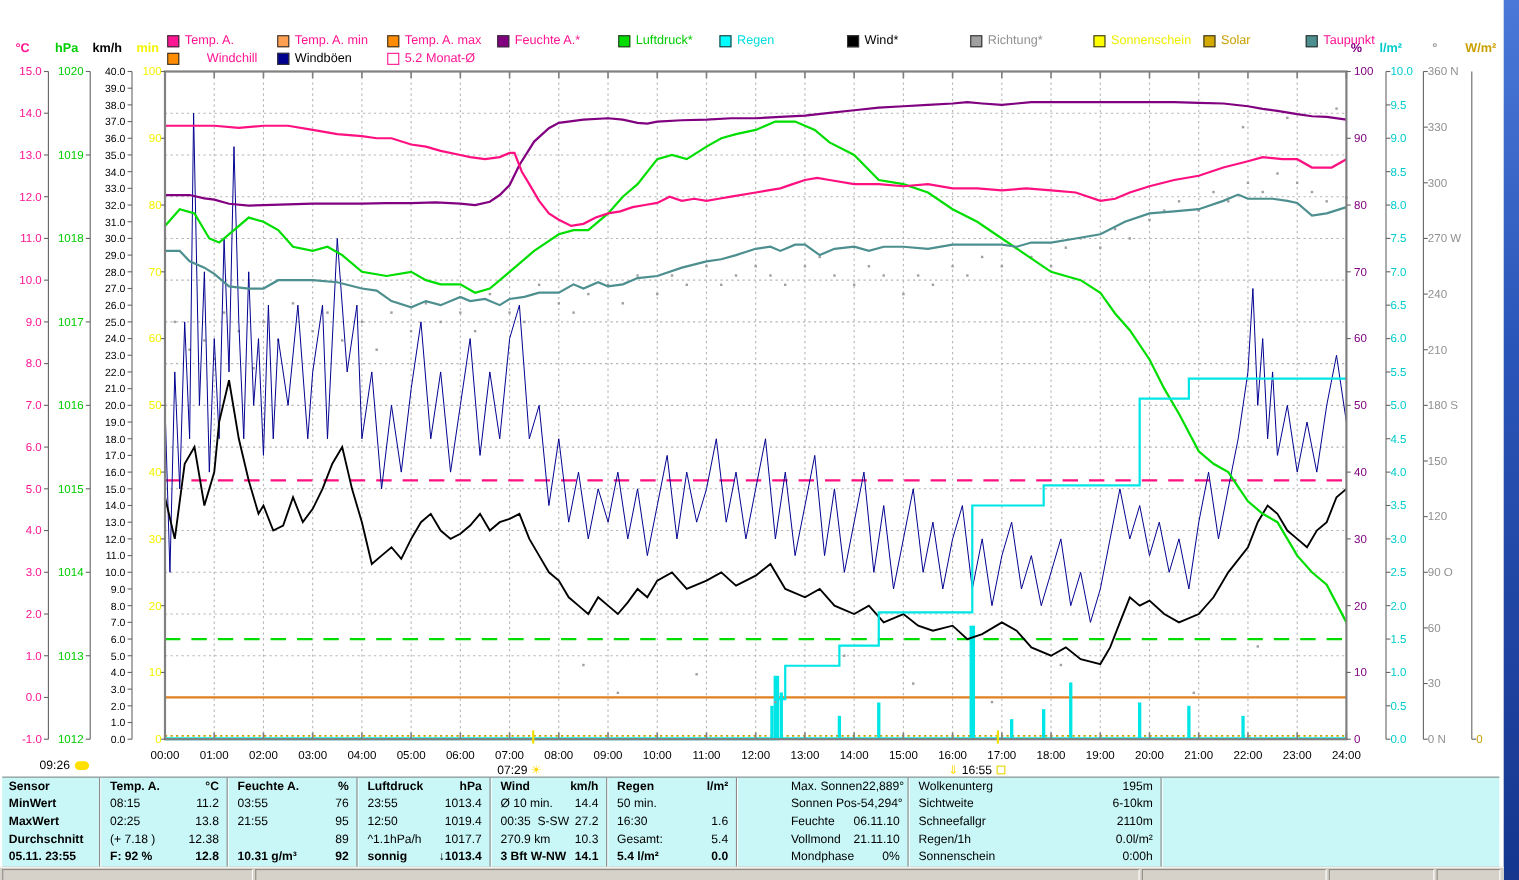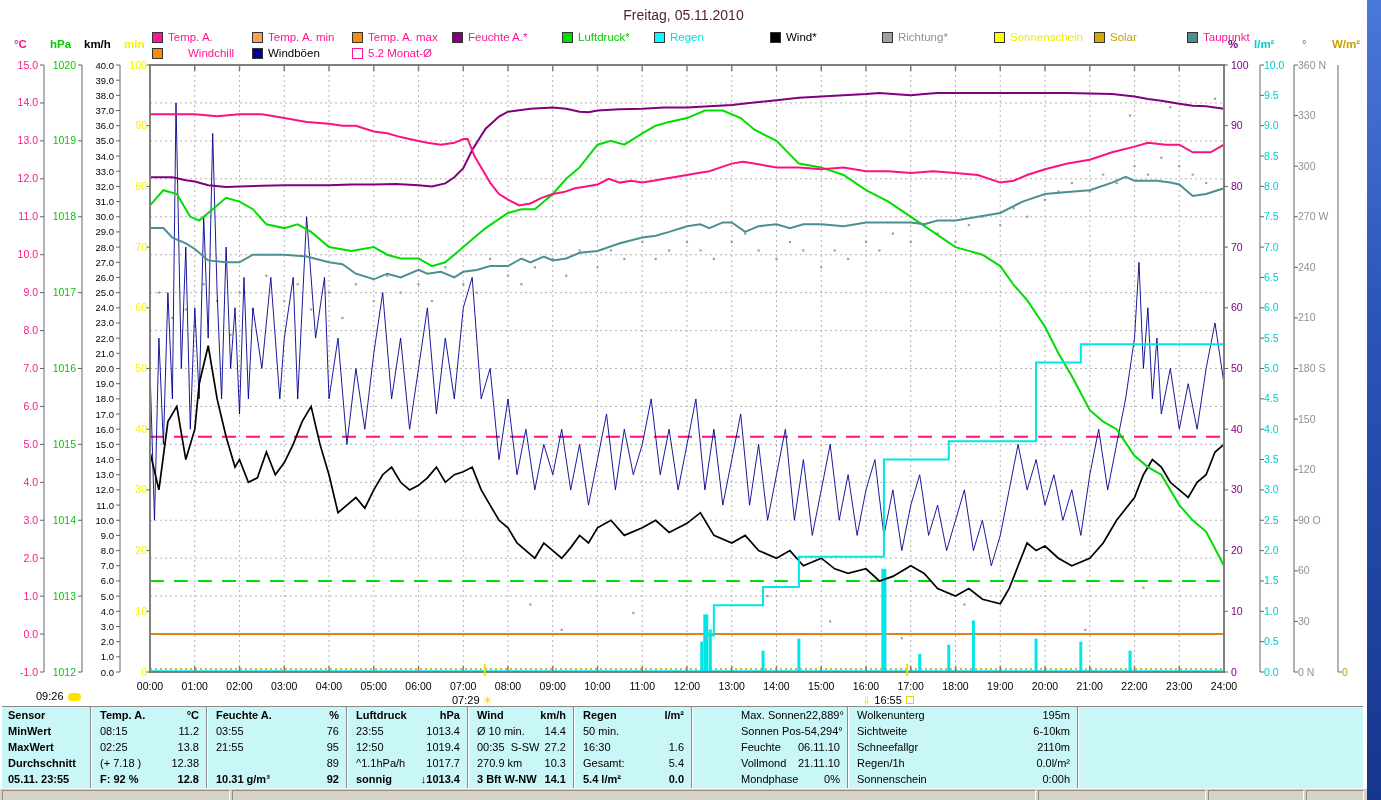--- a/index.html
+++ b/index.html
@@ -37,21 +37,20 @@
   
   #statusbar{position:absolute;left:0;top:788px;width:1367px;height:12px;background:#d6d2ca;
              border-top:1px solid #f5f4f0;}
   .sb-panel{position:absolute;top:1px;height:9px;border:1px solid;border-color:#8f8d86 #ffffff #ffffff #8f8d86;}
 </style>
 </head>
 <body>
 
 <div id="screen">
   <div id="desktop-strip"></div>
-  <div id="window-title">Freitag, 05.11.2010</div>
 
   <div id="legend-row-1" class="legend-row">
       <span class="legend-item" style="left: 0px;">
         <span class="legend-sq" style="background: rgb(255, 20, 147);"></span>
         <span style="color: rgb(255, 20, 147);">Temp. A.</span>
       </span>
       <span class="legend-item" style="left: 100px;">
         <span class="legend-sq" style="background: rgb(255, 160, 80);"></span>
         <span style="color: rgb(255, 20, 147);">Temp. A. min</span>
       </span>
@@ -635,21 +634,21 @@
         <div class="trow rowhdr">Durchschnitt</div>
         <div class="trow rowhdr">05.11. 23:55</div>
       </div>
       <div class="tcol" style="width: 116px;">
         <div class="trow hdr"><span class="l">Temp. A.</span><span class="r">°C</span></div>
         <div class="trow"><span class="l">08:15</span><span class="r">11.2</span></div>
         <div class="trow"><span class="l">02:25</span><span class="r">13.8</span></div>
         <div class="trow"><span class="l">(+ 7.18 )</span><span class="r">12.38</span></div>
         <div class="trow last"><span class="l">F: 92 %</span><span class="r">12.8</span></div>
       </div>
-      <div class="tcol" style="width: 140px;">
+      <div class="tcol" style="width: 118px;">
         <div class="trow hdr"><span class="l">Feuchte A.</span><span class="r">%</span></div>
         <div class="trow"><span class="l">03:55</span><span class="r">76</span></div>
         <div class="trow"><span class="l">21:55</span><span class="r">95</span></div>
         <div class="trow"><span class="l"></span><span class="r">89</span></div>
         <div class="trow last"><span class="l">10.31 g/m³</span><span class="r">92</span></div>
       </div>
       <div class="tcol" style="width: 121px;">
         <div class="trow hdr"><span class="l">Luftdruck</span><span class="r">hPa</span></div>
         <div class="trow"><span class="l">23:55</span><span class="r">1013.4</span></div>
         <div class="trow"><span class="l">12:50</span><span class="r">1019.4</span></div>

